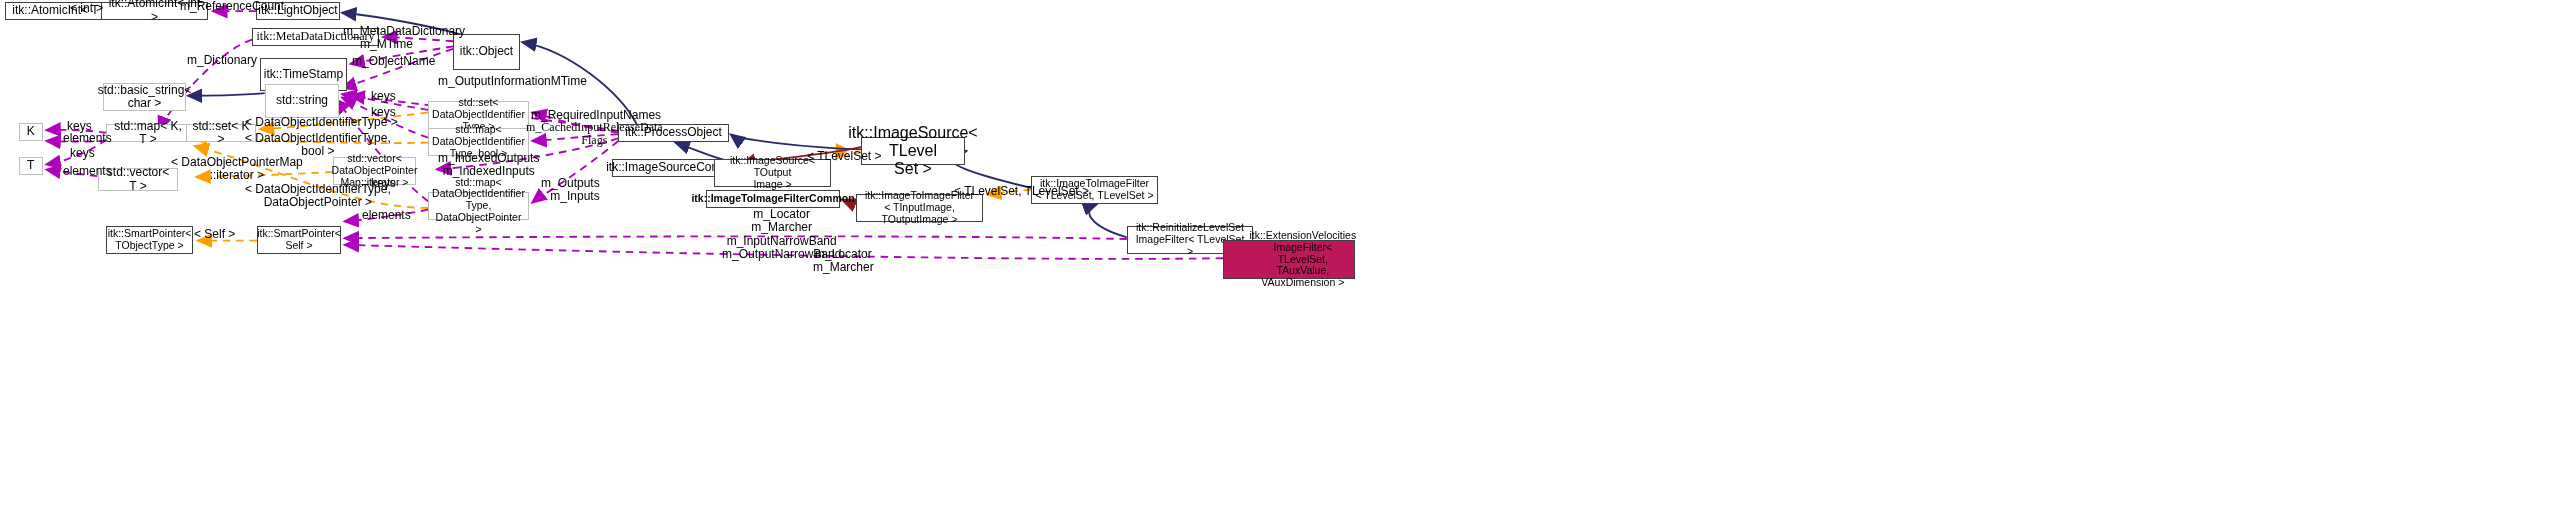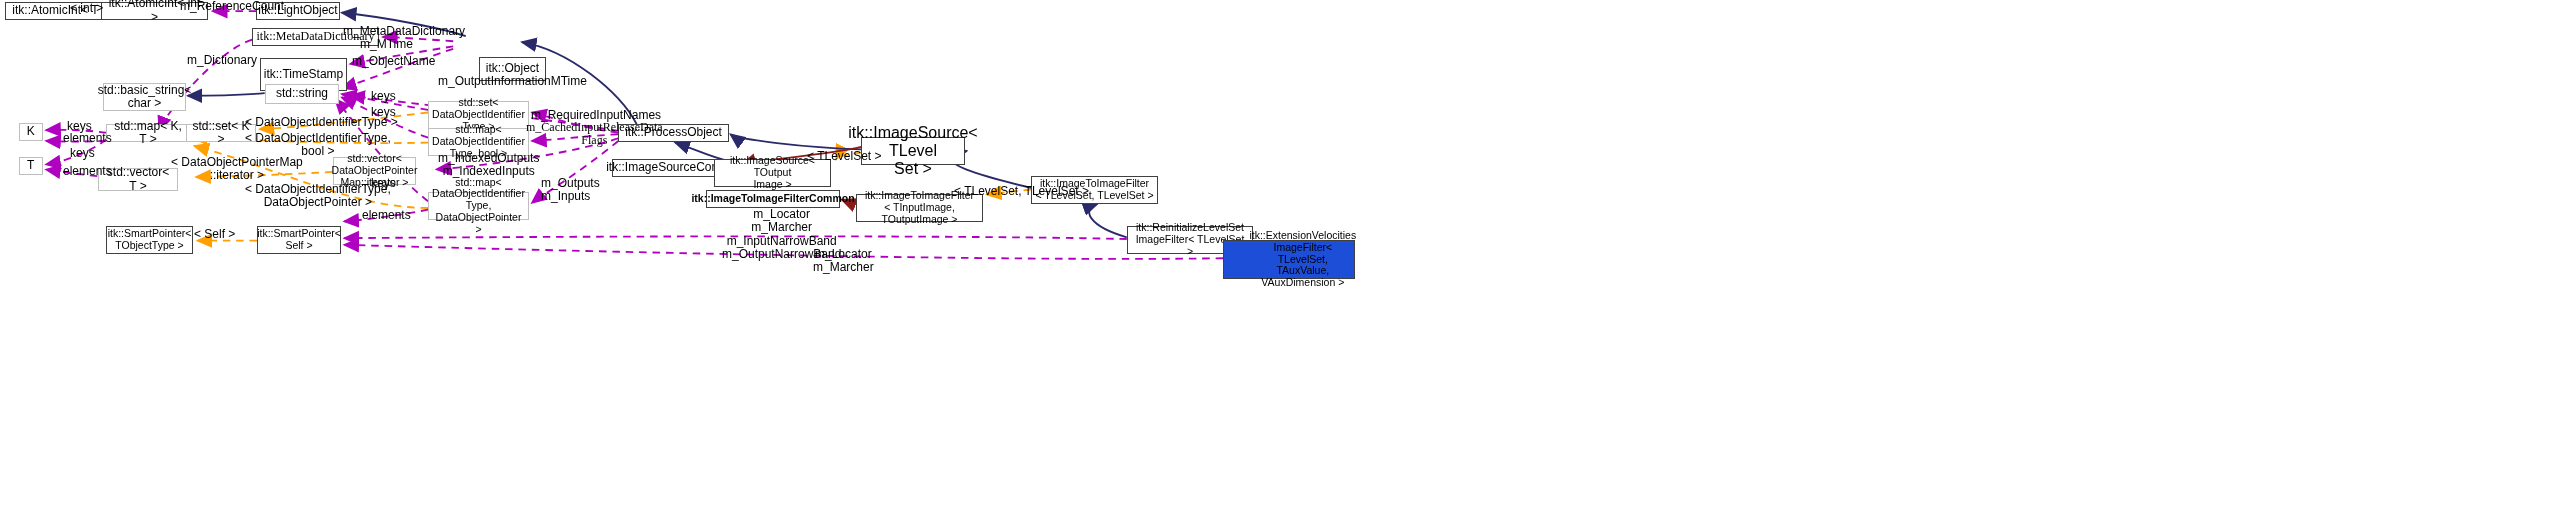--- a/index.html
+++ b/index.html
@@ -4,21 +4,21 @@
 <style>
   html,body{margin:0;padding:0;background:#ffffff;}
   #canvas{position:relative;width:2576px;height:524px;background:#ffffff;
           font-family:"Liberation Sans", sans-serif;overflow:hidden;}
   svg.edges{position:absolute;left:0;top:0;width:2576px;height:524px;pointer-events:none;}
   .node{position:absolute;box-sizing:border-box;display:flex;align-items:center;
         justify-content:center;text-align:center;background:#ffffff;
         font-size:12px;color:#000000;line-height:1.12;padding:0.8px 3.4px;}
   .node.tmpl{border:0.8px solid #bfbfbf;}
   .node.cls{border:1.3px solid #404040;}
-  .node.focus{border:1.3px solid #404040;background:#1d4ed8;padding-left:31px;}
+  .node.focus{border:1.3px solid #404040;background:#be185d;padding-left:31px;}
   .elabel{position:absolute;font-size:12px;color:#000000;text-align:left;
           line-height:1.12;white-space:pre;}
 </style>
 </head>
 <body>
 
 <div id="canvas">
   <svg class="edges" viewBox="0 0 3075 625">
     <defs>
       <marker id="ah-purple" markerWidth="9" markerHeight="9" refX="8" refY="4.5" orient="auto">
@@ -84,25 +84,25 @@
       <path d="M852,200 C840,200 830,200 885,201"></path>
       <path d="M1028,175 C990,184 900,192 885,196"></path>
       <path d="M1022,243 C1010,240 1005,238 1005,238"></path>
     </g>
   </svg>
 
   <div class="node cls" style="left:5px;top:1.7px;width:111px;height:18.4px;">itk::AtomicInt&lt; T &gt;</div>
   <div class="node cls" style="left:101px;top:1.7px;width:107px;height:18.4px;">itk::AtomicInt&lt; int &gt;</div>
   <div class="node cls" style="left:256px;top:1.7px;width:84px;height:18.4px;">itk::LightObject</div>
   <div class="node cls" style="left:252px;top:28px;width:127px;height:18.4px;font-family:Liberation Serif, serif;">itk::MetaDataDictionary</div>
-  <div class="node cls" style="left:479px;top:34px;width:67px;height:24px;margin-top:23px;">itk::Object</div>
+  <div class="node cls" style="left:453px;top:34px;width:67px;height:36px;">itk::Object</div>
   <div class="node cls" style="left:260px;top:58px;width:87px;height:33px;">itk::TimeStamp</div>
   <div class="node tmpl" style="left:103px;top:83px;width:83px;height:28px;white-space:pre-line;">std::basic_string&lt;
 char &gt;</div>
-  <div class="node tmpl" style="left:265px;top:84px;width:74px;height:20px;">std::string</div>
+  <div class="node tmpl" style="left:265px;top:84px;width:74px;height:34px;">std::string</div>
   <div class="node tmpl" style="left:428px;top:101px;width:101px;height:28px;white-space:pre-line;font-size:10.5px;">std::set&lt; DataObjectIdentifier
 Type &gt;</div>
   <div class="node cls" style="left:618px;top:124px;width:111px;height:18.4px;">itk::ProcessObject</div>
   <div class="node tmpl" style="left:19px;top:123px;width:23.5px;height:18.4px;">K</div>
   <div class="node tmpl" style="left:106px;top:124px;width:84px;height:18.4px;">std::map&lt; K, T &gt;</div>
   <div class="node tmpl" style="left:186px;top:124px;width:70px;height:18.4px;">std::set&lt; K &gt;</div>
   <div class="node tmpl" style="left:428px;top:128px;width:101px;height:28px;white-space:pre-line;font-size:10.5px;">std::map&lt; DataObjectIdentifier
 Type, bool &gt;</div>
   <div class="node tmpl" style="left:19px;top:157px;width:23.5px;height:18.4px;">T</div>
   <div class="node tmpl" style="left:333px;top:157px;width:83px;height:28px;white-space:pre-line;font-size:10.5px;">std::vector&lt; DataObjectPointer
@@ -150,21 +150,21 @@
   <div class="elabel" style="left:70px;top:147px;">keys</div>
   <div class="elabel" style="left:438px;top:152px;text-align:center;">m_IndexedOutputs
 m_IndexedInputs</div>
   <div class="elabel" style="left:171px;top:156px;text-align:center;">&lt; DataObjectPointerMap
 ::iterator &gt;</div>
   <div class="elabel" style="left:807px;top:150px;">&lt; TLevelSet &gt;</div>
   <div class="elabel" style="left:63px;top:165px;">elements</div>
   <div class="elabel" style="left:371px;top:177px;">keys</div>
   <div class="elabel" style="left:245px;top:183px;text-align:center;">&lt; DataObjectIdentifierType,
 DataObjectPointer &gt;</div>
-  <div class="elabel" style="left:541px;top:177px;text-align:left;">m_Outputs
+  <div class="elabel" style="left:541px;top:177px;text-align:right;">m_Outputs
 m_Inputs</div>
   <div class="elabel" style="left:954px;top:185px;">&lt; TLevelSet, TLevelSet &gt;</div>
   <div class="elabel" style="left:194px;top:228px;">&lt; Self &gt;</div>
   <div class="elabel" style="left:722px;top:208px;text-align:center;">m_Locator
 m_Marcher
 m_InputNarrowBand
 m_OutputNarrowBand</div>
   <div class="elabel" style="left:362px;top:209px;">elements</div>
   <div class="elabel" style="left:813px;top:248px;text-align:center;">m_Locator
 m_Marcher</div>

